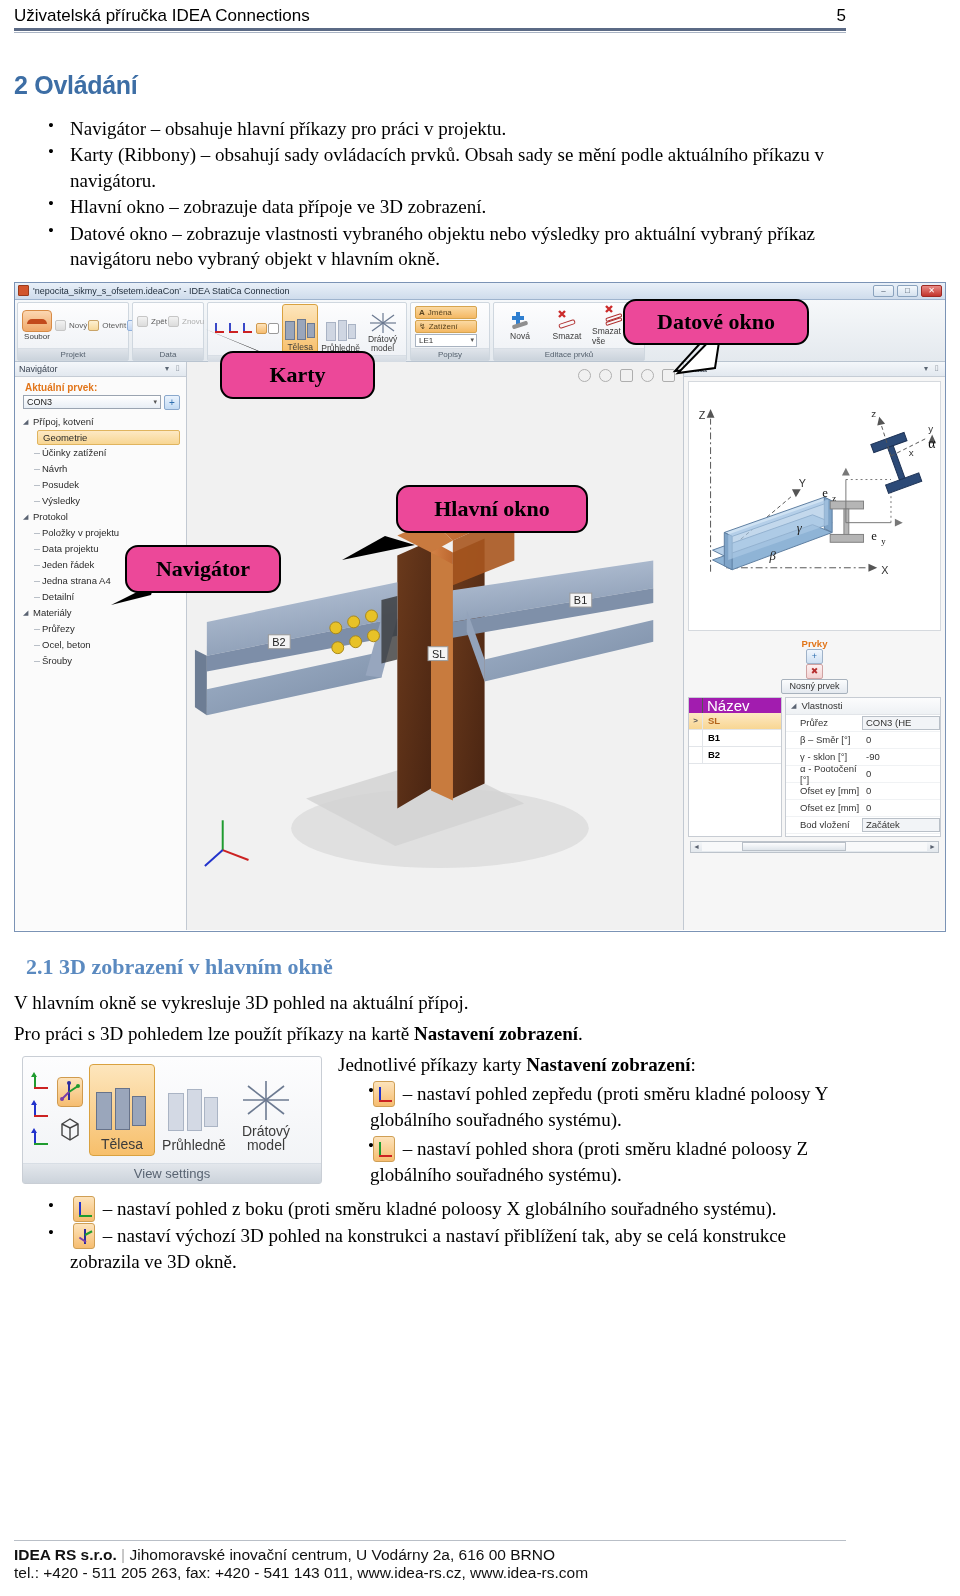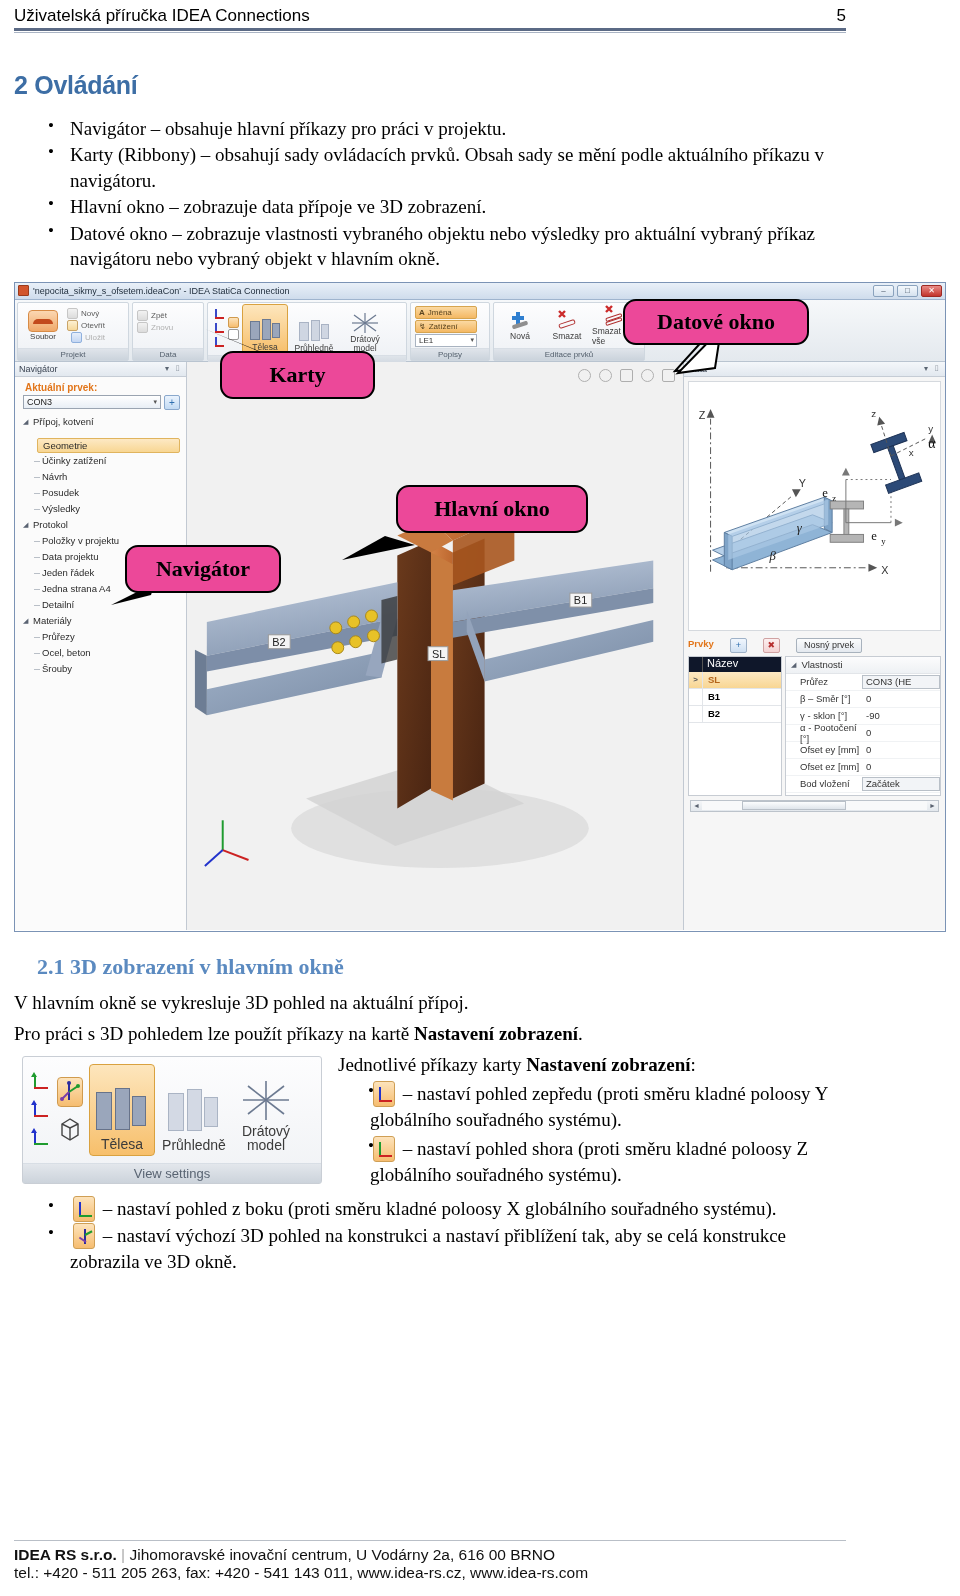--- a/index.html
+++ b/index.html
@@ -17,21 +17,21 @@
   
   .rh { display:flex; justify-content:space-between; align-items:baseline;
         font-family:"Liberation Sans", sans-serif; font-size:17px; padding-top:6px; }
   .rh-rule { height:3px; background:#5b6a85; margin-top:2px; }
   .rh-rule2 { height:1px; background:#aab4c4; margin-top:1px;}
 
   
   h1.h1 { font-family:"Liberation Sans", sans-serif; color:#3d6ea5; font-size:25px;
           font-weight:bold; margin:38px 0 16px 0; letter-spacing:-0.3px; }
   h2.h2 { font-family:"Liberation Serif", serif; color:#5b8ac0; font-size:22px;
-          font-weight:bold; margin:22px 0 10px 23px; }
+          font-weight:bold; margin:22px 0 10px 12px; }
 
   p.body { font-size:19px; line-height:1.32; margin:6px 0 4px 0; }
   ul.bl { list-style:none; margin:4px 0 4px 0; padding:0; }
   ul.bl > li { position:relative; padding-left:56px; font-size:19px;
                line-height:1.34; margin:1px 0; }
   ul.bl > li::before { content:"•"; position:absolute; left:34px; top:-1px; font-size:17px; }
   b { font-weight:bold; }
 
   
   .shot { position:relative; width:932px; height:650px; margin:10px 0 0 0;
@@ -57,21 +57,21 @@
             background:linear-gradient(#fdfdfe,#eef1f5); display:flex; flex-direction:column; }
   .rg-body { flex:1; display:flex; align-items:center; padding:1px 4px; gap:3px; }
   .rg-cap { height:12px; background:linear-gradient(#dfe4ea,#cbd3dc); border-top:1px solid #d8dee5;
             font-size:8px; color:#55616e; text-align:center; line-height:12px; }
   .bigbtn { width:42px; display:flex; flex-direction:column; align-items:center; justify-content:center;
             font-size:8px; color:#3b3b3b; }
   .bigbtn .g { width:30px; height:22px; border-radius:4px; background:linear-gradient(#fbd7b2,#f0a96a);
                border:1px solid #d78b46; position:relative; }
   .bigbtn .g::after { content:""; position:absolute; left:4px; right:4px; top:8px; height:5px;
                       background:#c24a1c; border-radius:6px 6px 0 0; }
-  .smallcol { display:flex; flex-direction:column; gap:1px; }
+  .smallcol { display:flex; flex-direction:row; gap:1px; }
   .smallrow { display:flex; align-items:center; gap:3px; font-size:8px; color:#5c5c5c; }
   .smallrow.dim { color:#b0b0b0;justify-content:flex-end; }
   .sq { width:11px; height:11px; border-radius:2px; border:1px solid #c9a468; flex:none;
         background:linear-gradient(#fdf0d2,#f7d99a); }
   .sq.gray { background:linear-gradient(#f2f2f2,#dcdcdc); border-color:#c6c6c6; }
   .sq.blue { background:linear-gradient(#e6eefb,#c4d7f3); border-color:#8fb0dd; }
   .axisico { width:13px; height:13px; position:relative; flex:none; }
   .axisico i { position:absolute; background:#3a48c8; }
   .axisico i.v { left:3px; top:1px; width:1.5px; height:9px; }
   .axisico i.h { left:3px; top:9px; width:9px; height:1.5px; background:#c22; }
@@ -113,54 +113,54 @@
                display:flex; align-items:center; padding-left:3px; position:relative; }
   .nav-combo::after { content:"▾"; position:absolute; right:3px; font-size:7px; color:#555; }
   .nav-addbtn { width:16px; height:15px; border:1px solid #8aa8cc; border-radius:2px;
                 background:linear-gradient(#eaf3fd,#c2daf3); color:#2f6fb0; font-size:10px;
                 line-height:13px; text-align:center; }
   .tree { font-size:9.5px; color:#2a2a2a; }
   .tnode { display:flex; align-items:center; height:16px; padding-left:8px; }
   .tnode .ar { width:10px; color:#5a6372; font-size:7px; }
   .tleaf { height:16px; display:flex; align-items:center; padding-left:27px; position:relative; }
   .tleaf::before { content:""; position:absolute; left:19px; top:8px; width:6px; height:1px; background:#b9bfc7; }
-  .tleaf.sel { margin:8px 6px 0 22px; padding-left:5px; height:15px;
+  .tleaf.sel { margin:0 6px 0 22px; padding-left:5px; height:15px;
                background:linear-gradient(#fde9c4,#f8d693); border:1px solid #e0b45e;
                border-radius:2px; }
   .tleaf.sel::before { display:none; }
 
   
   .vtools { position:absolute; right:8px; top:7px; display:flex; gap:8px; opacity:.5; }
   .vtools div { width:13px; height:13px; border:1.4px solid #6d6d6d; border-radius:50%; }
   .vtools div.sq2 { border-radius:2px; }
   .stage { position:absolute; inset:0; }
 
   
   .callout { position:absolute; background:#ec4899; border:2px solid #000;
              border-radius:13px; font-family:"Liberation Serif", serif; font-weight:bold;
              display:flex; align-items:center; justify-content:center; z-index:9; }
   .ctail { position:absolute; z-index:8; }
 
   
   .dp-graph { flex:none; height:250px; background:#fff; margin:4px; border:1px solid #d5d9de;
               position:relative; }
   .dp-elem { padding:3px 4px 0 4px; }
-  .dp-elem-bar { display:flex; gap:16px; }
+  .dp-elem-bar { display:flex; align-items:center; gap:0;flex-direction:column; }
   .dp-elem-bar .t { font-size:9.5px; font-weight:bold; color:#e2761b; }
   .minibtn { width:17px; height:15px; border:1px solid #9fb2c8; border-radius:2px;
              background:linear-gradient(#f0f6fd,#cfe0f2); font-size:9px; line-height:13px;
              text-align:center; color:#2f6fb0; }
   .minibtn.red { color:#b63030; background:linear-gradient(#fdf0f0,#f3d3d3); border-color:#d0a2a2; }
   .pillbtn { height:15px; border:1px solid #a8b2bd; border-radius:2px;
              background:linear-gradient(#fbfcfd,#e4e9ef); font-size:9px; color:#333;
              padding:0 7px; line-height:13px; }
   .dp-split { display:flex; margin:3px 4px 0 4px; height:140px; }
   .dp-tbl { width:94px; border:1px solid #c7ccd3; background:#fff; }
-  .dp-tbl .th { height:15px; background:#0f172a; color:#fff; font-size:11px;
-                display:flex; align-items:flex-start; }
+  .dp-tbl .th { height:15px; background:#a21caf; color:#fff; font-size:15px;
+                display:flex; align-items:center; }
   .dp-tbl .th .c1 { width:14px; border-right:1px solid #555; height:100%; }
   .dp-tbl .th .c2 { padding-left:4px; }
   .dp-tbl .tr { height:17px; display:flex; align-items:center; font-size:9.5px;
                 border-bottom:1px solid #e2e5e9; font-weight:bold; }
   .dp-tbl .tr .c1 { width:14px; text-align:center; font-size:8px; color:#555;
                     border-right:1px solid #e2e5e9; height:100%; line-height:16px; }
   .dp-tbl .tr .c2 { padding-left:5px; }
   .dp-tbl .tr.sel { background:linear-gradient(#fde9c4,#f8d693); color:#b4641a; }
   .dp-props { flex:1; margin-left:3px; border:1px solid #c7ccd3; background:#fff;
               font-size:9.5px; color:#333; }

